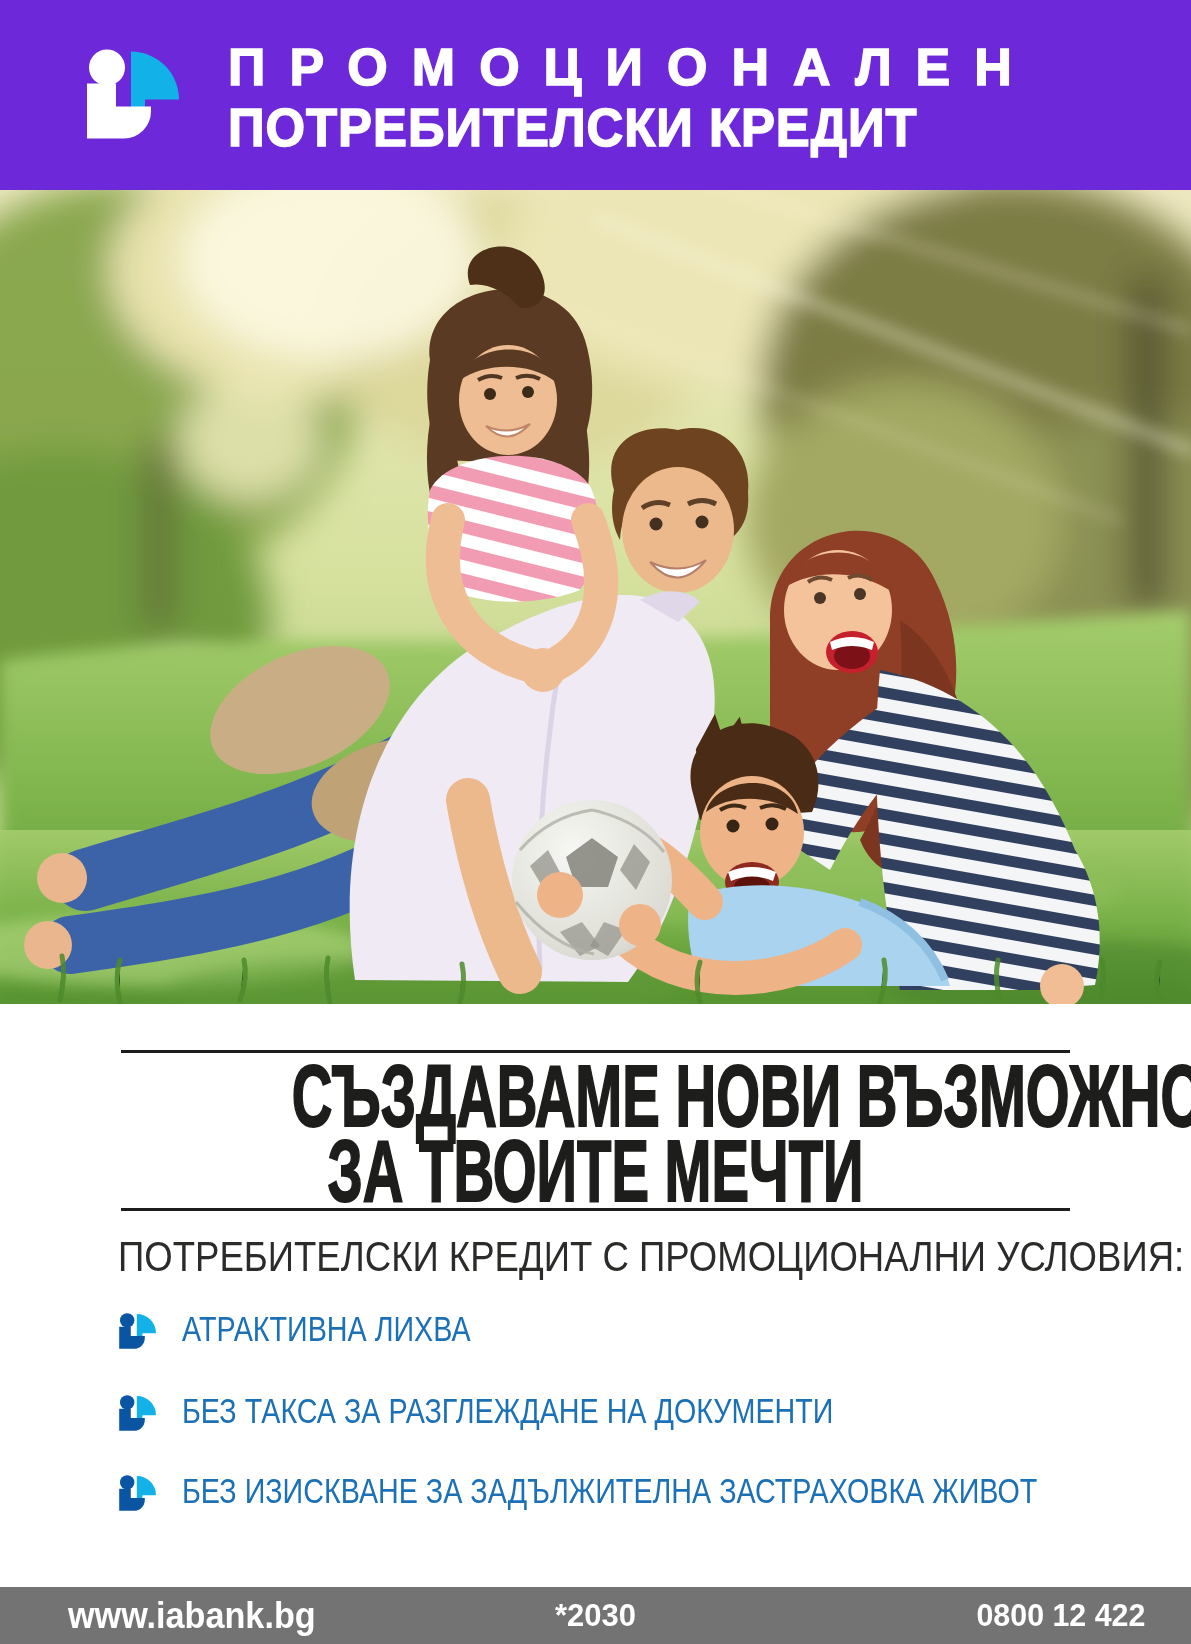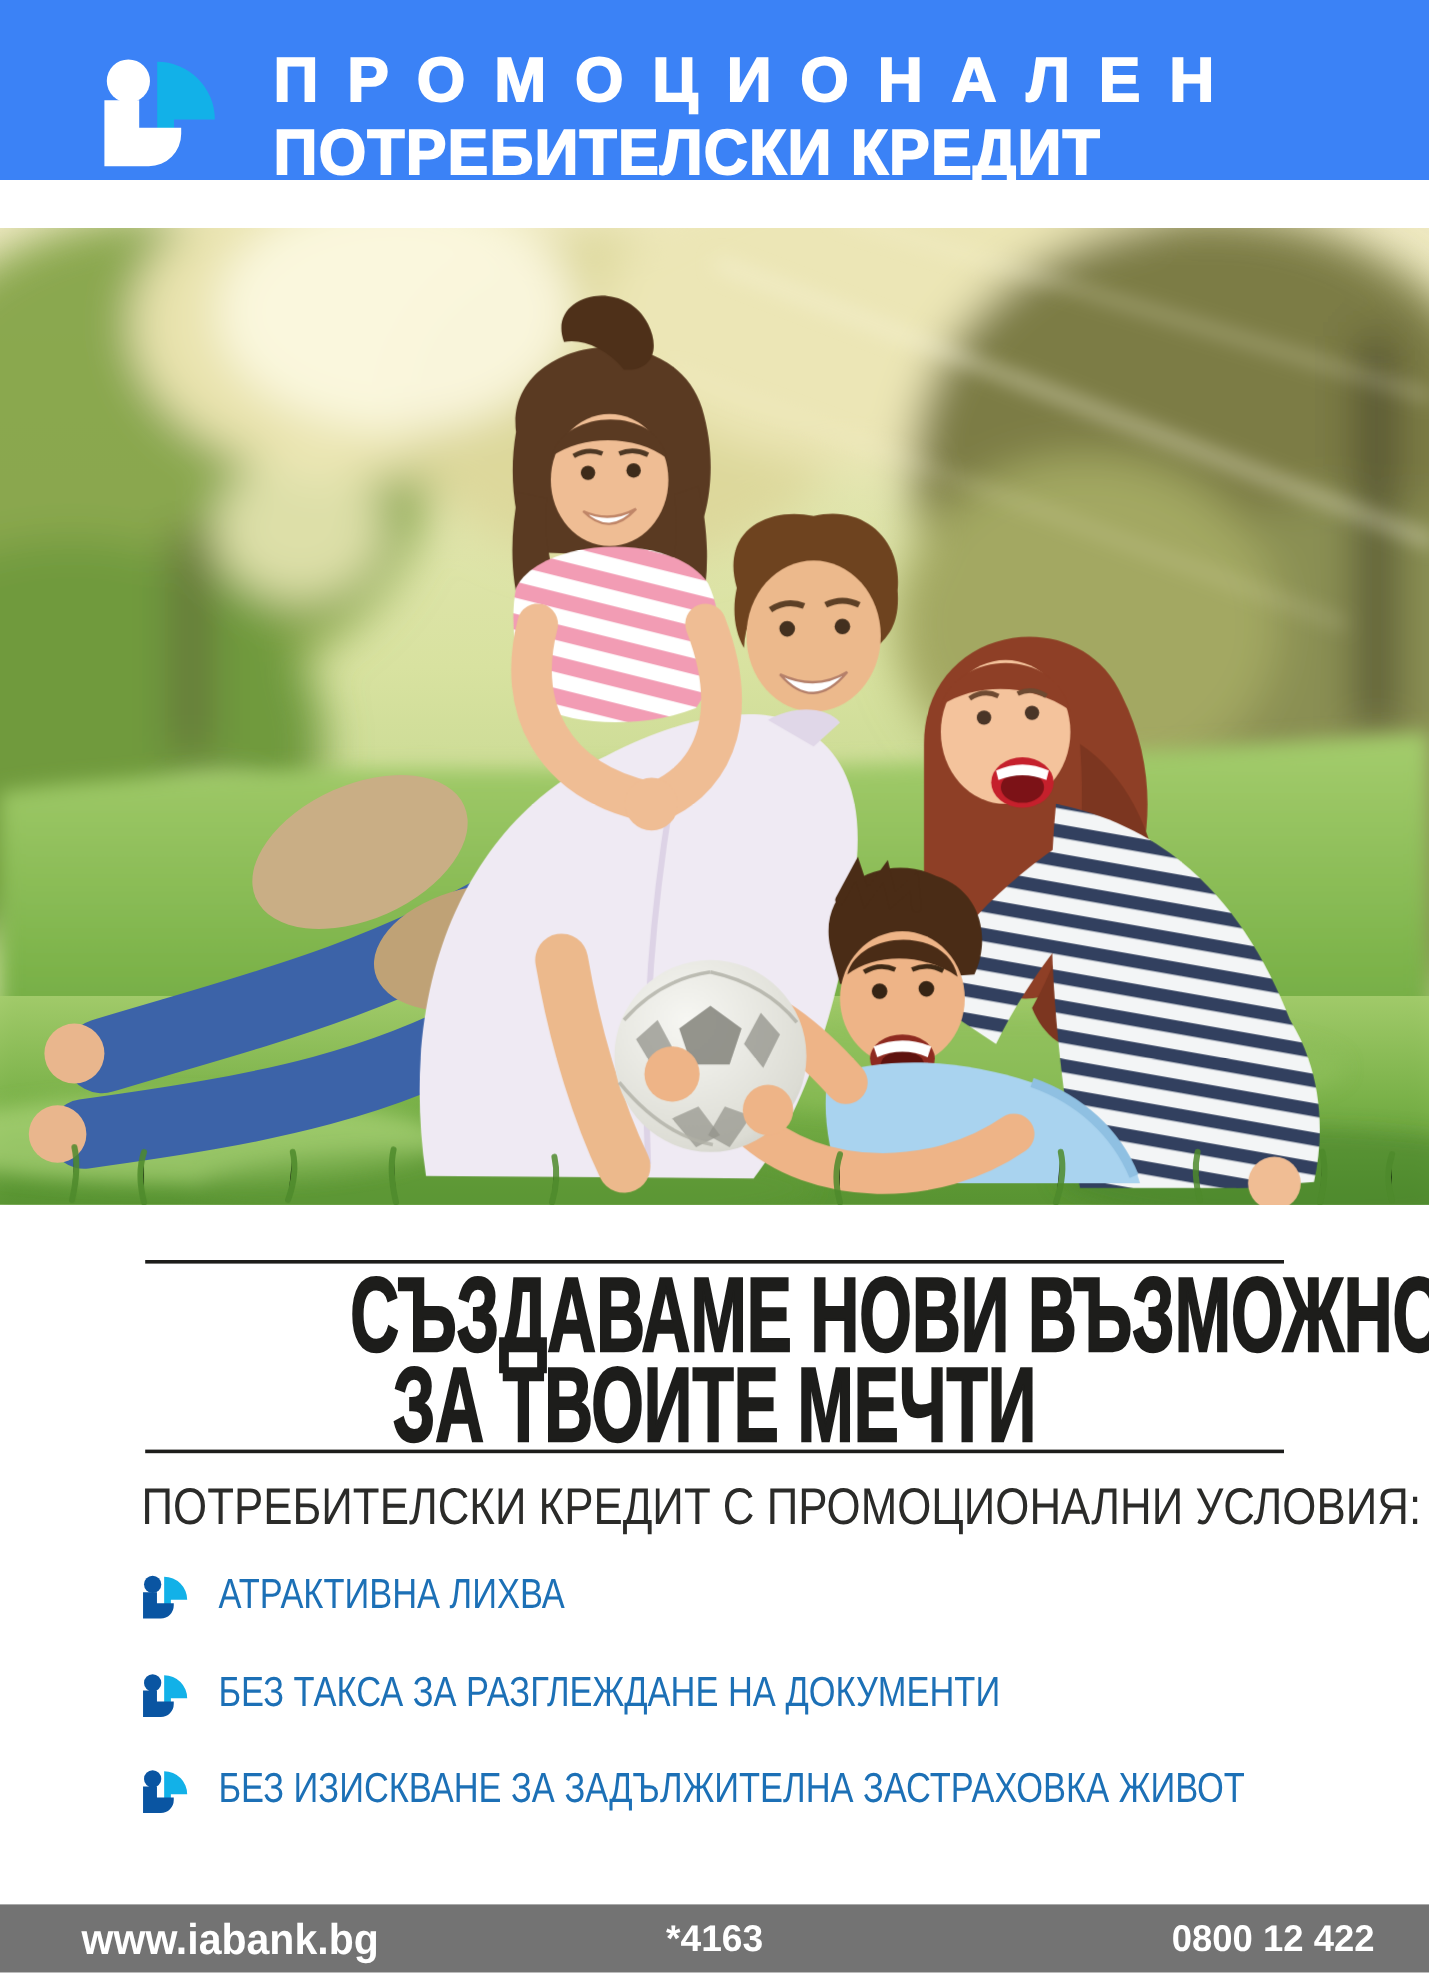--- a/index.html
+++ b/index.html
@@ -3,22 +3,22 @@
 <meta charset="utf-8">
 <style>
   html,body{margin:0;padding:0;background:#e9e9e9;}
   .page{
     position:relative;width:1191px;height:1644px;margin:0 auto;
     background:#ffffff;overflow:hidden;
     font-family:"Liberation Sans",sans-serif;
   }
   
   .header{
-    position:absolute;left:0;top:0;width:1191px;height:150px;
-    background:#3b82f6;
+    position:absolute;left:0;top:0;width:1191px;height:190px;
+    background:#6d28d9;
   }
   .logo{position:absolute;left:84px;top:30px;width:100px;height:118px;}
   .title-block{position:absolute;left:228px;top:36px;color:#ffffff;}
   .title-line1{
     font-size:52px;font-weight:700;letter-spacing:24px;line-height:62px;
     white-space:nowrap;-webkit-text-stroke:1.5px #ffffff;
   }
   .title-line2{
     font-size:53px;font-weight:700;letter-spacing:1px;line-height:60px;
     white-space:nowrap;transform:scaleX(0.96);transform-origin:left center;
@@ -319,17 +319,17 @@
     <svg class="icon" viewBox="0 0 100 115" aria-hidden="true">
       <circle cx="23" cy="36" r="18" fill="#0a55a2"></circle>
       <path d="M47,20 A48,48 0 0 1 95,68 L61,68 L61,82 L47,82 Z" fill="#12b1e8"></path>
       <path d="M3,52 H32 V75 H67 V80 A27,27 0 0 1 40,107 H3 Z" fill="#0a55a2"></path>
     </svg>
     <span class="label">БЕЗ ИЗИСКВАНЕ ЗА ЗАДЪЛЖИТЕЛНА ЗАСТРАХОВКА ЖИВОТ</span>
   </div>
 
   <div class="footer">
     <div class="site">www.iabank.bg</div>
-    <div class="short">*4163</div>
+    <div class="short">*2030</div>
     <div class="phone">0800 12 422</div>
   </div>
 
 </div>
 
 </body></html>

